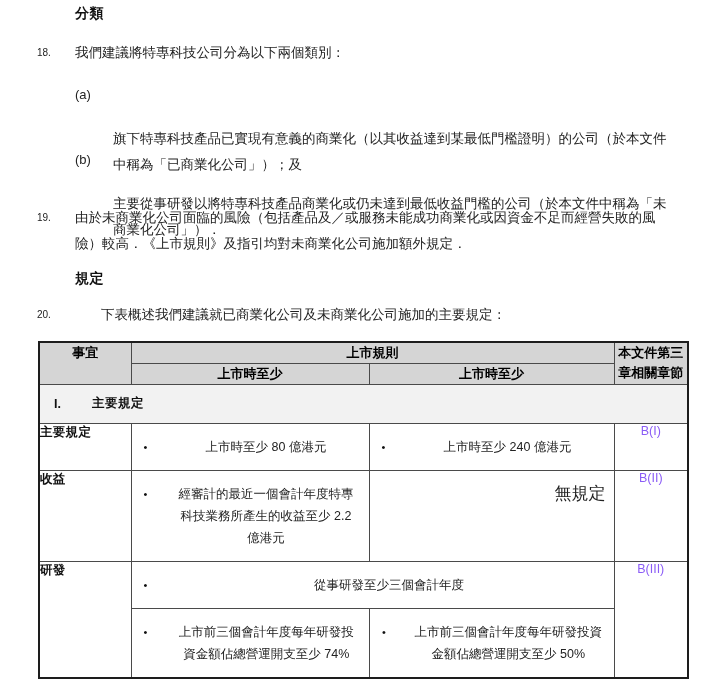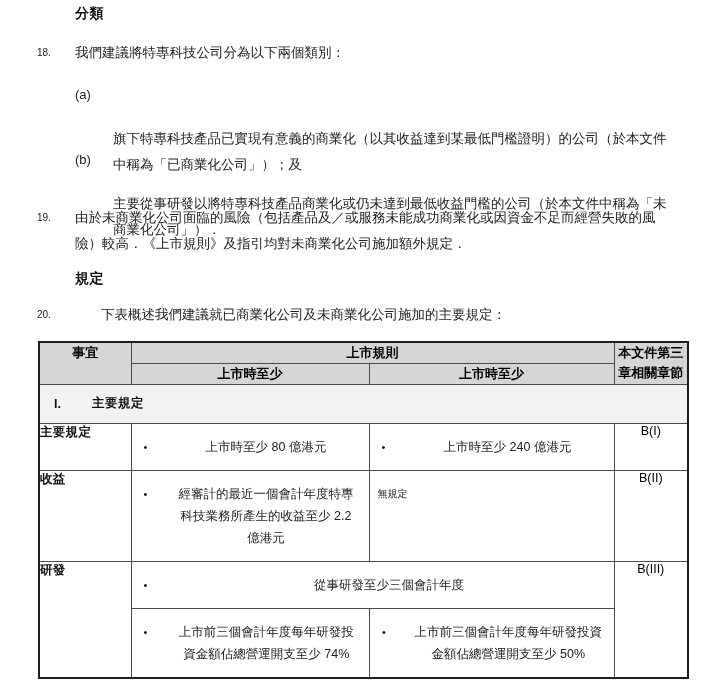--- a/index.html
+++ b/index.html
@@ -148,32 +148,32 @@
     width: 30px;
     font-size: 11px;
     line-height: 22px;
     color: #111;
   }
   .bullet-line .txt {
     flex: 1 1 auto;
     text-align: center;
   }
   .plain-center {
-    text-align: left;
+    text-align: right;
     padding: 12px 8px;
     line-height: 22px;
-    font-size: 10px;
+    font-size: 17px;
     color: #222;
   }
   td.refcol {
     text-align: center;
     font-size: 12.5px;
     padding: 13px 4px;
     vertical-align: top;
-    color: #000000;
+    color: #8b5cf6;
   }
   td.nested {
     padding: 0;
   }
   table.inner {
     border-collapse: collapse;
     width: 100%;
     table-layout: fixed;
   }
   table.inner td {

